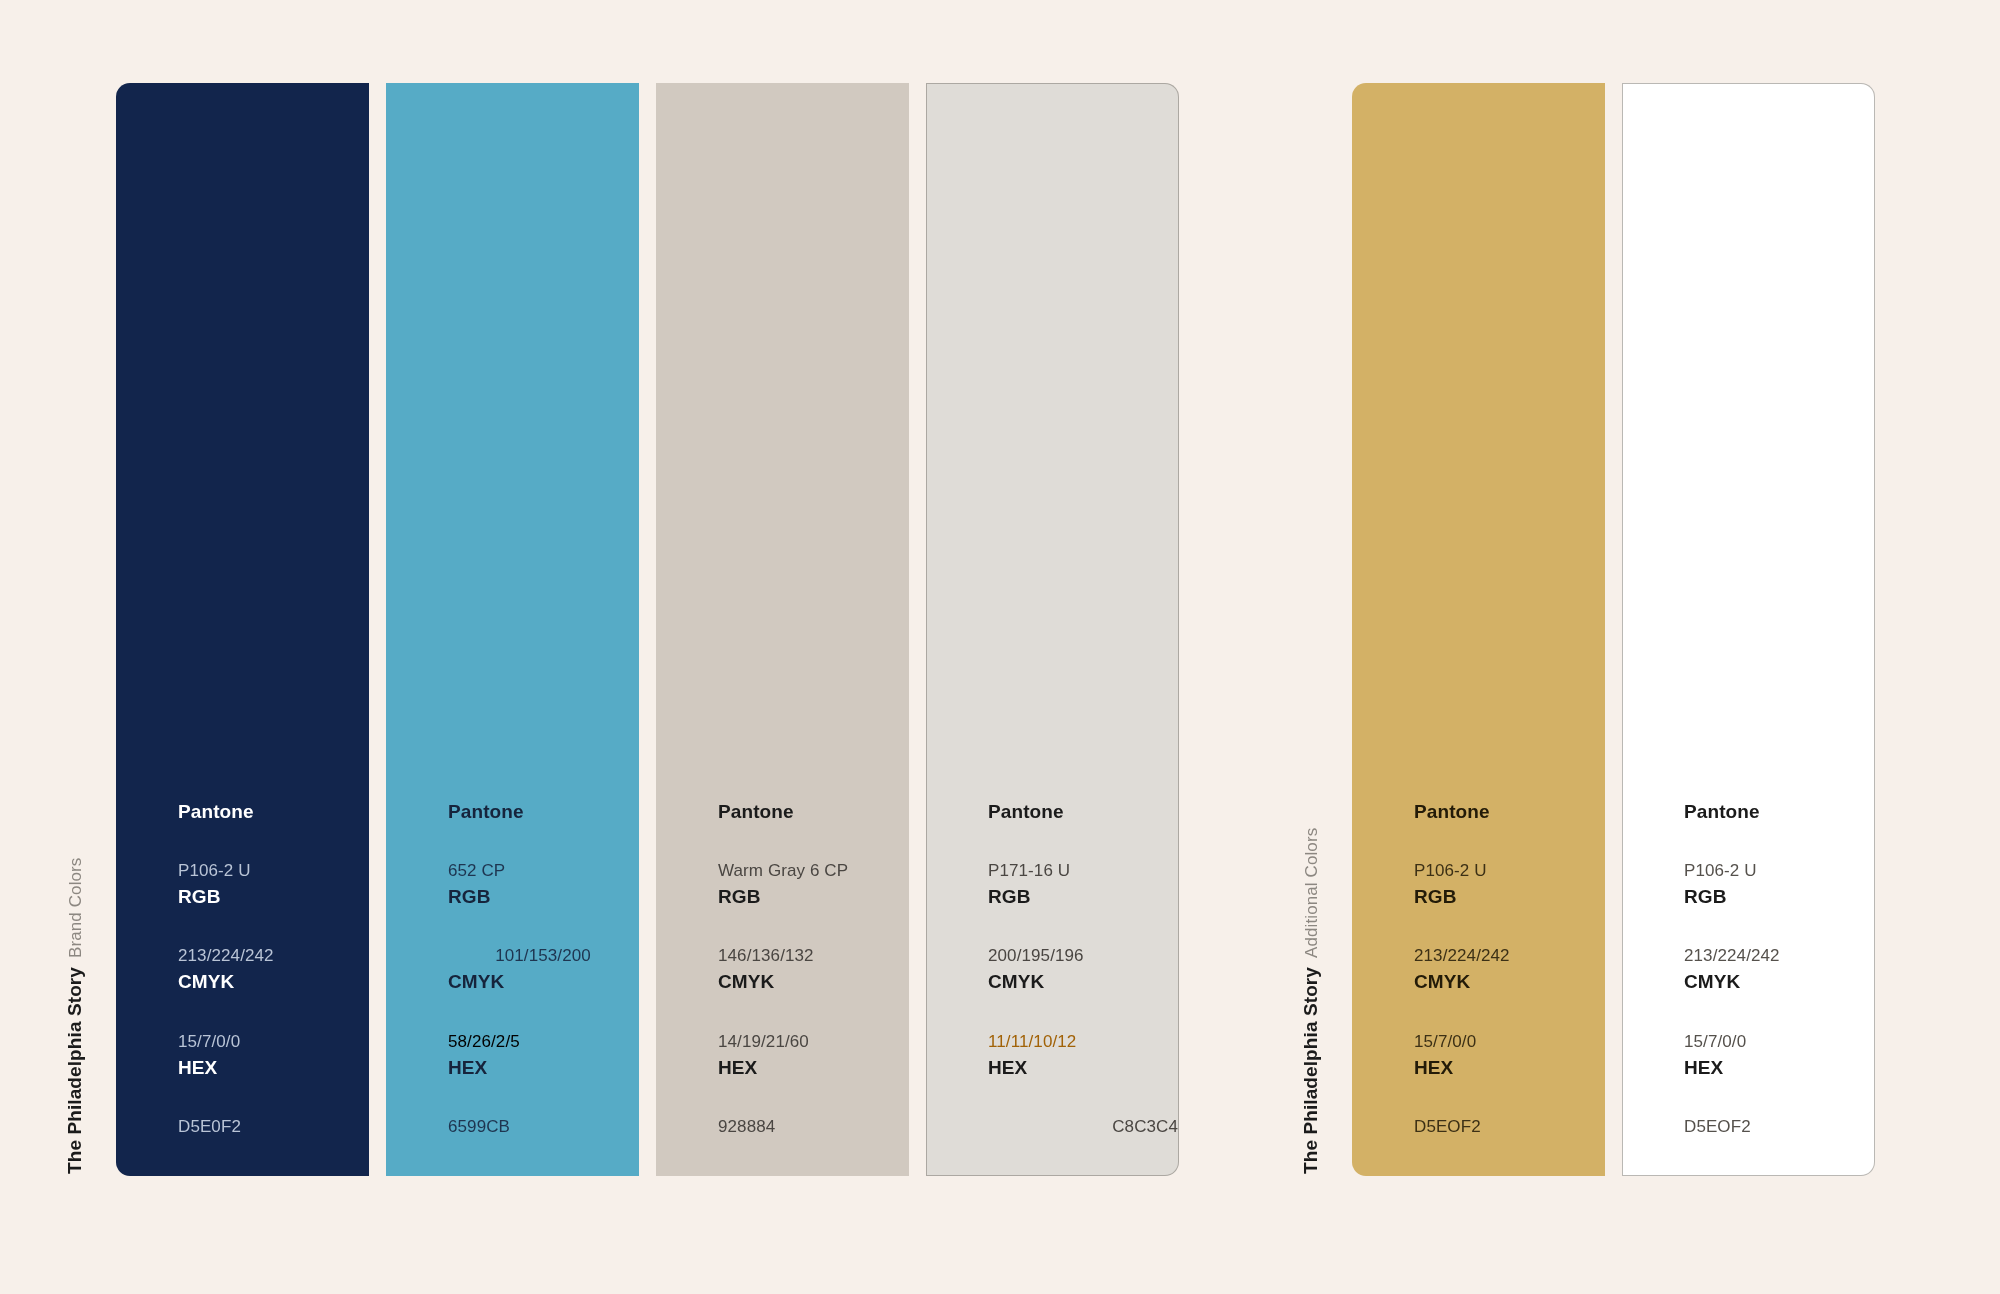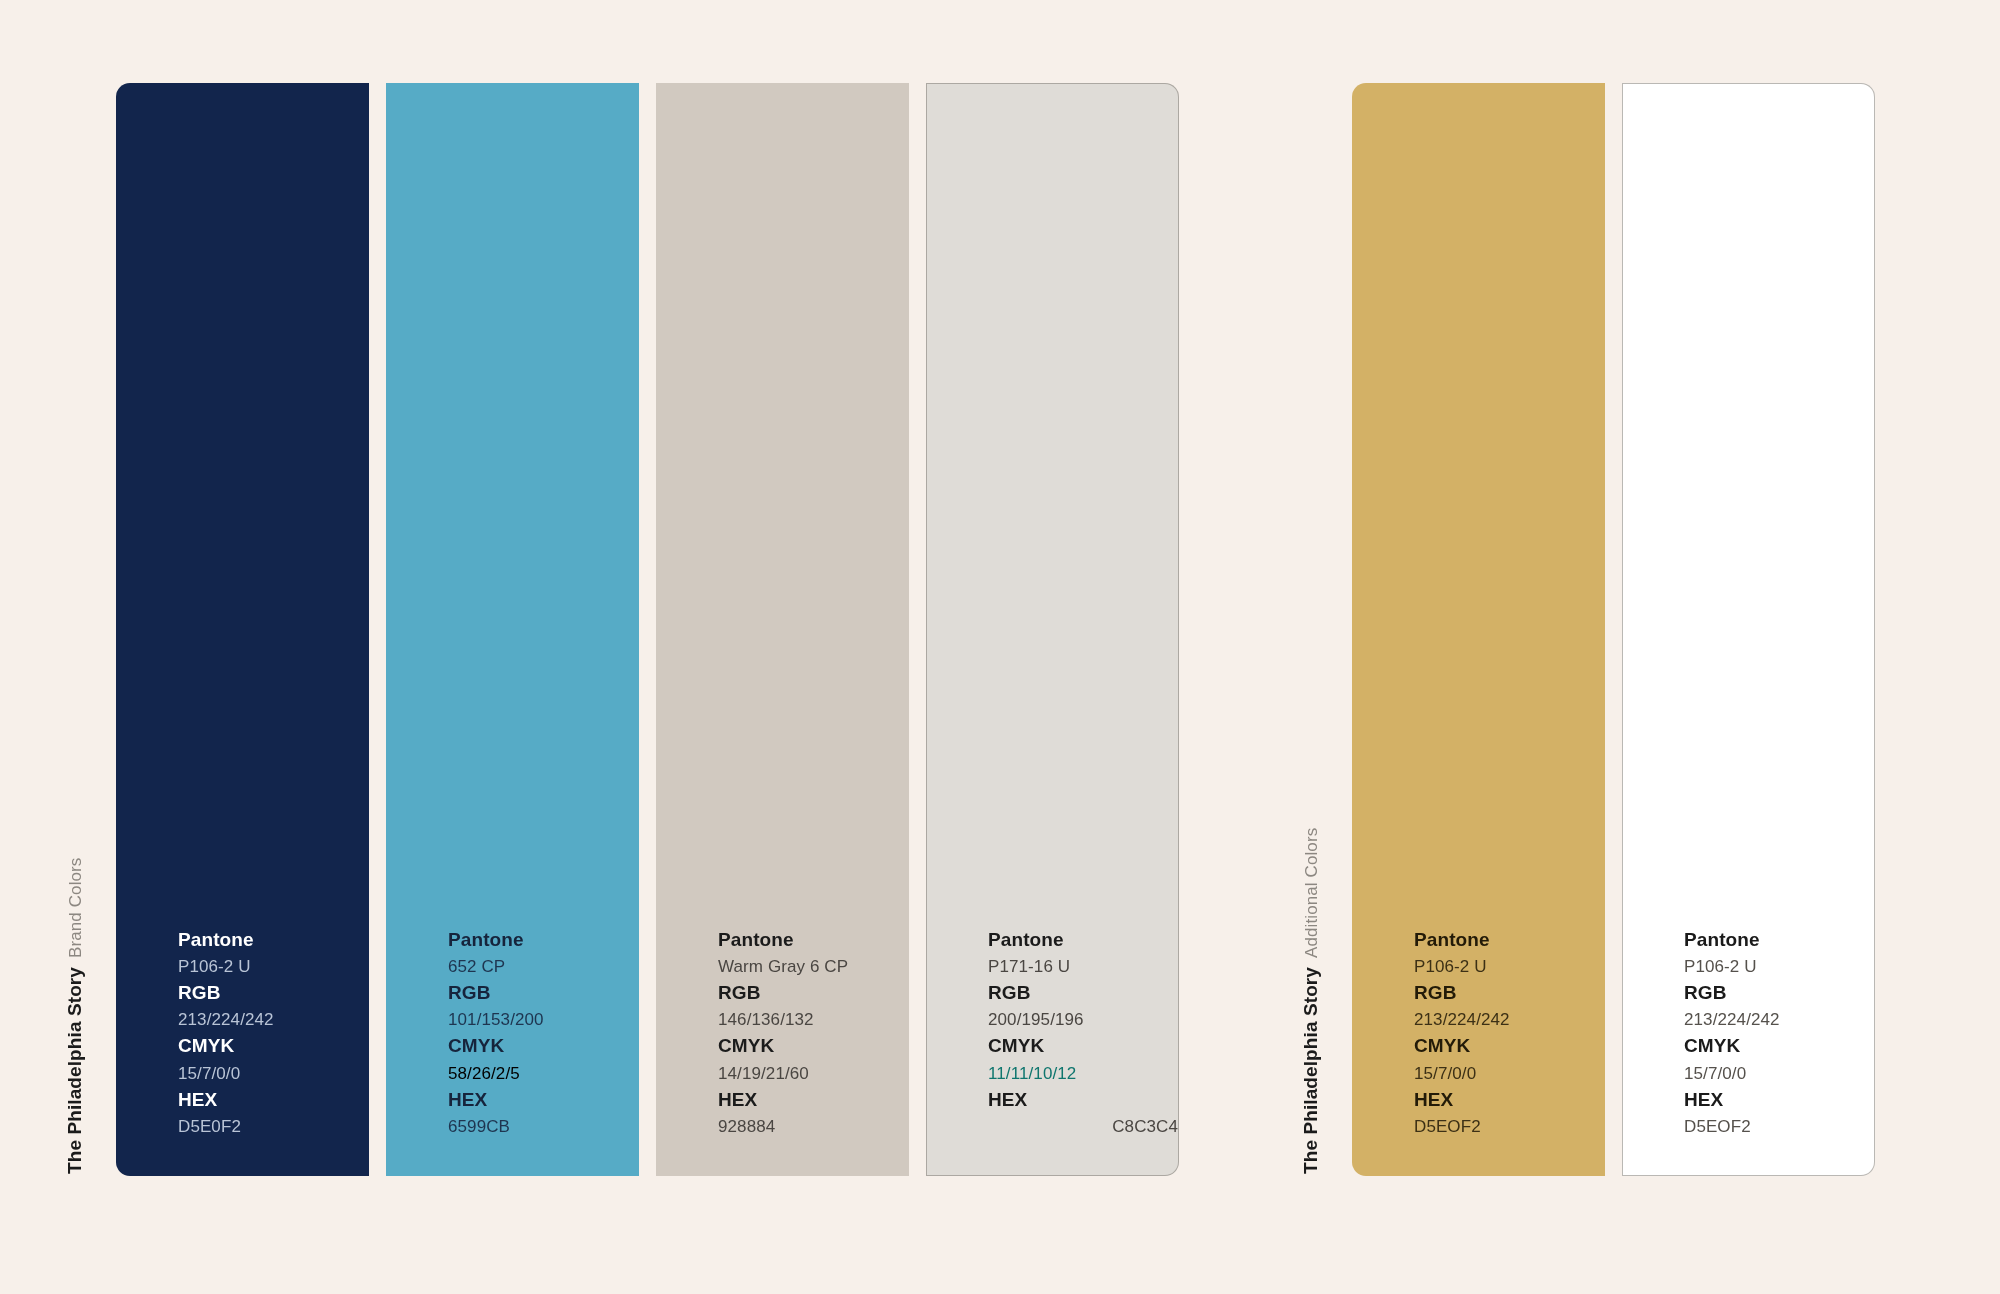--- a/index.html
+++ b/index.html
@@ -97,20 +97,21 @@
     font-size: 19px;
     font-weight: bold;
     line-height: 1.48;
     letter-spacing: 0.1px;
   }
   .spec-value {
     font-size: 17px;
     font-weight: normal;
     line-height: 1.48;
     letter-spacing: 0.1px;
+    margin-top: 32px;
   }
 </style>
 </head>
 <body style="background: rgb(247, 240, 234);">
 
 <div class="board">
 
   <div class="group" id="group-brand">
     <div class="group-label">
       <div class="group-label-inner">
@@ -132,21 +133,21 @@
           <div class="spec-label" style="color: rgb(255, 255, 255);">HEX</div>
           <div class="spec-value" style="color: rgb(185, 196, 214);">D5E0F2</div>
         </div>
       </div>
 
       <div class="swatch no-border" style="background: rgb(86, 171, 198);">
         <div class="specs">
           <div class="spec-label" style="color: rgb(22, 36, 60);">Pantone</div>
           <div class="spec-value" style="color: rgb(30, 53, 80);">652 CP</div>
           <div class="spec-label" style="color: rgb(22, 36, 60);">RGB</div>
-          <div class="spec-value" style="color: rgb(30, 53, 80);">101/153/200</div>
+          <div class="spec-value" style="color: rgb(30, 53, 80); text-align: center;">101/153/200</div>
           <div class="spec-label" style="color: rgb(22, 36, 60);">CMYK</div>
           <div class="spec-value" style="color: #000000;">58/26/2/5</div>
           <div class="spec-label" style="color: rgb(22, 36, 60);">HEX</div>
           <div class="spec-value" style="color: rgb(30, 53, 80);">6599CB</div>
         </div>
       </div>
 
       <div class="swatch no-border" style="background: rgb(209, 201, 192);">
         <div class="specs">
           <div class="spec-label" style="color: rgb(27, 27, 27);">Pantone</div>
@@ -160,21 +161,21 @@
         </div>
       </div>
 
       <div class="swatch round-right" style="background: rgb(223, 220, 215);">
         <div class="specs">
           <div class="spec-label" style="color: rgb(27, 27, 27);">Pantone</div>
           <div class="spec-value" style="color: rgb(74, 70, 66);">P171-16 U</div>
           <div class="spec-label" style="color: rgb(27, 27, 27);">RGB</div>
           <div class="spec-value" style="color: rgb(74, 70, 66);">200/195/196</div>
           <div class="spec-label" style="color: rgb(27, 27, 27);">CMYK</div>
-          <div class="spec-value" style="color: #0f766e;">11/11/10/12</div>
+          <div class="spec-value" style="color: #a16207;">11/11/10/12</div>
           <div class="spec-label" style="color: rgb(27, 27, 27);">HEX</div>
           <div class="spec-value" style="color: rgb(74, 70, 66); text-align: right;">C8C3C4</div>
         </div>
       </div>
 
     </div>
   </div>
 
   <div class="group" id="group-additional">
     <div class="group-label">

